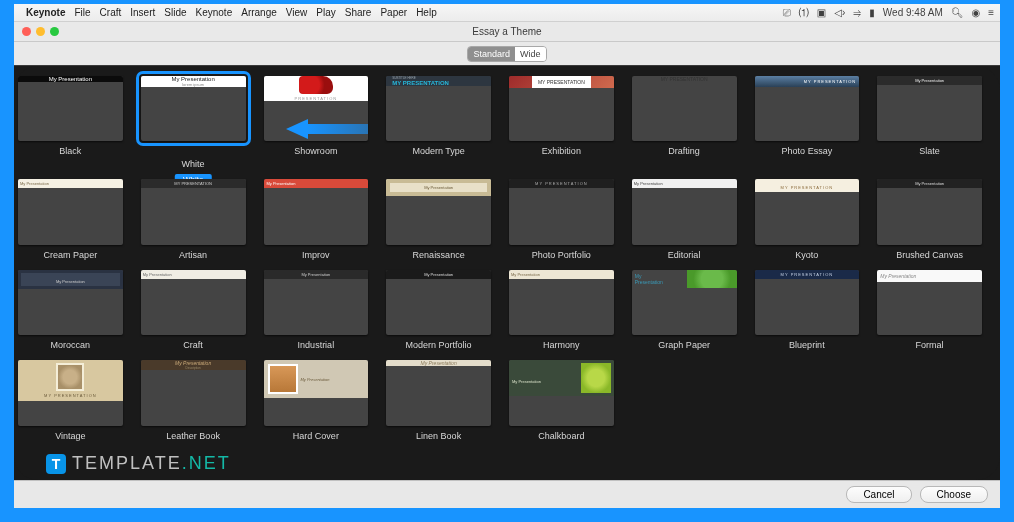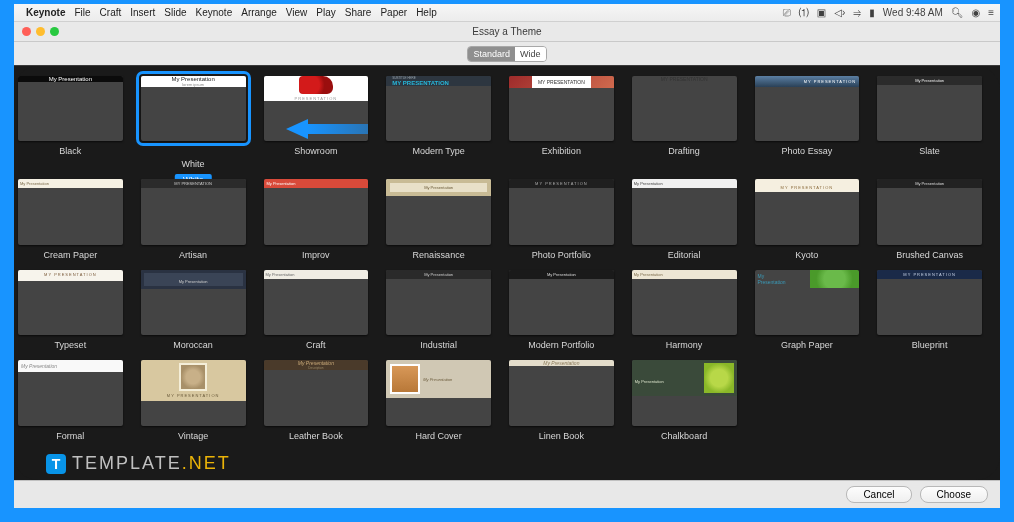--- a/index.html
+++ b/index.html
@@ -283,21 +283,21 @@
   background: #0894e8;
   border-radius: 4px;
   color: #fff;
   font-weight: bold;
   display: flex;
   align-items: center;
   justify-content: center;
   font-size: 14px;
   letter-spacing: 0;
 }
-.watermark b { color:#eab308; font-weight:400; }
+.watermark b { color:#14b8a6; font-weight:400; }
 </style>
 </head>
 <body>
 
 <div class="outer">
 
   <div class="menubar">
     <span class="apple"></span>
     <span class="menu-item" style="font-weight:600">Keynote</span>
     <span class="menu-item">File</span>
@@ -483,29 +483,20 @@
                   <div></div>
                   <div></div>
                 </div>
                 <span>My Presentation</span>
               </div>
             </div>
             <div class="theme-label">Brushed Canvas</div>
           </div>
           <div class="theme">
             <div class="thumb">
-              <div class="t-typeset">
-                <div class="hdr">MY PRESENTATION</div>
-                <div class="img"></div>
-              </div>
-            </div>
-            <div class="theme-label">Typeset</div>
-          </div>
-          <div class="theme">
-            <div class="thumb">
               <div class="t-moroc">
                 <div class="img"></div>
                 <span>My Presentation</span>
               </div>
             </div>
             <div class="theme-label">Moroccan</div>
           </div>
           <div class="theme">
             <div class="thumb">
               <div class="t-craft">

